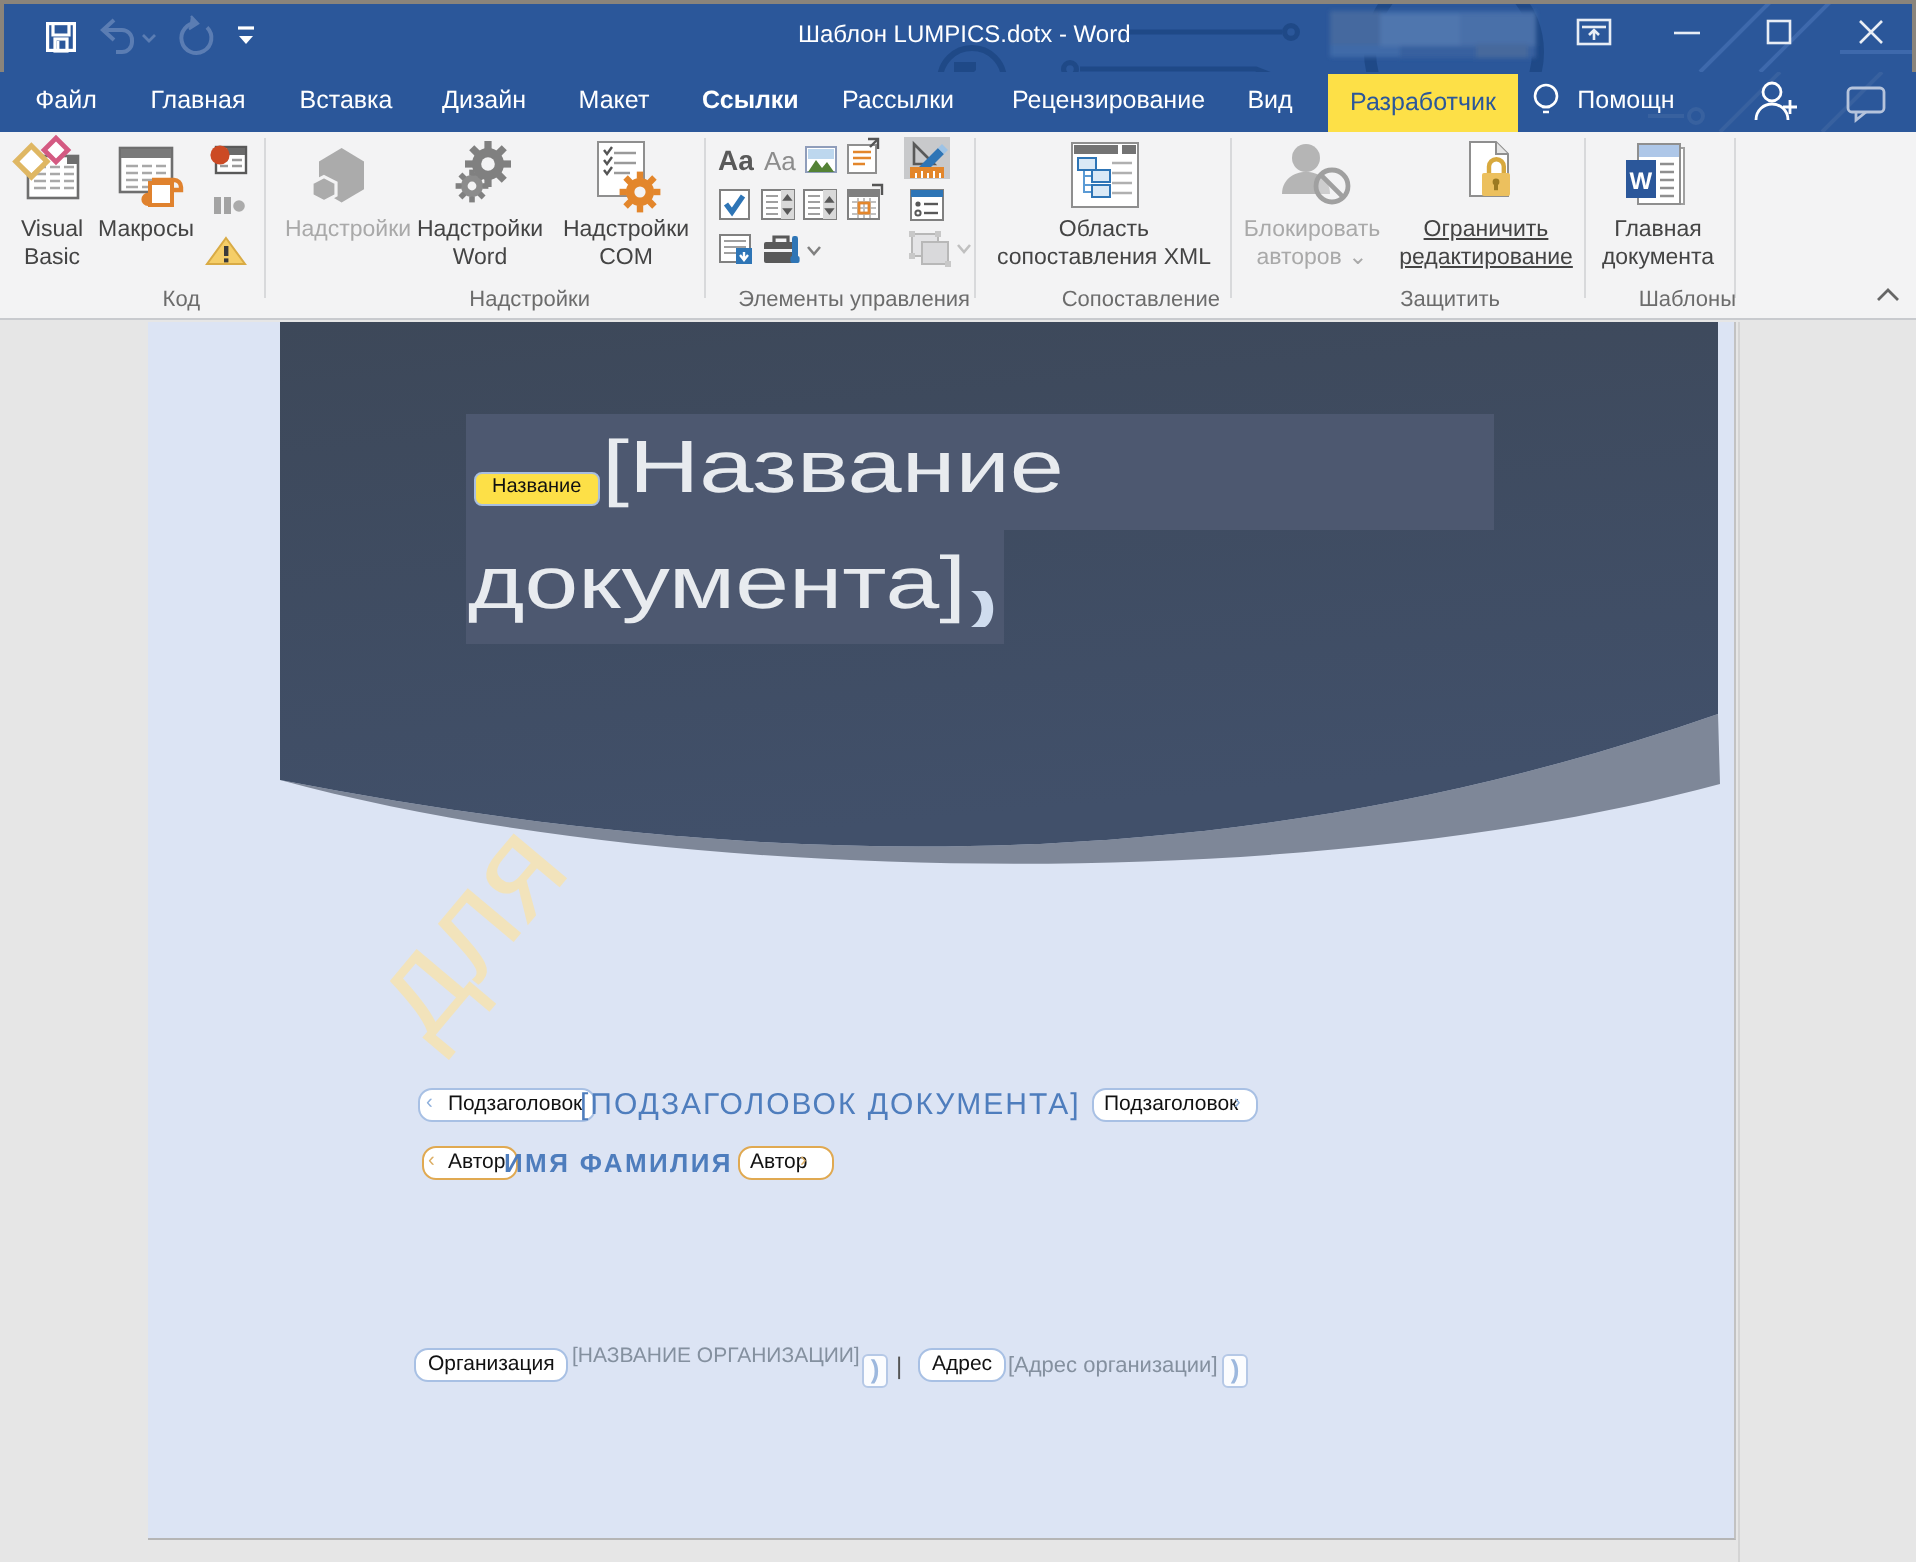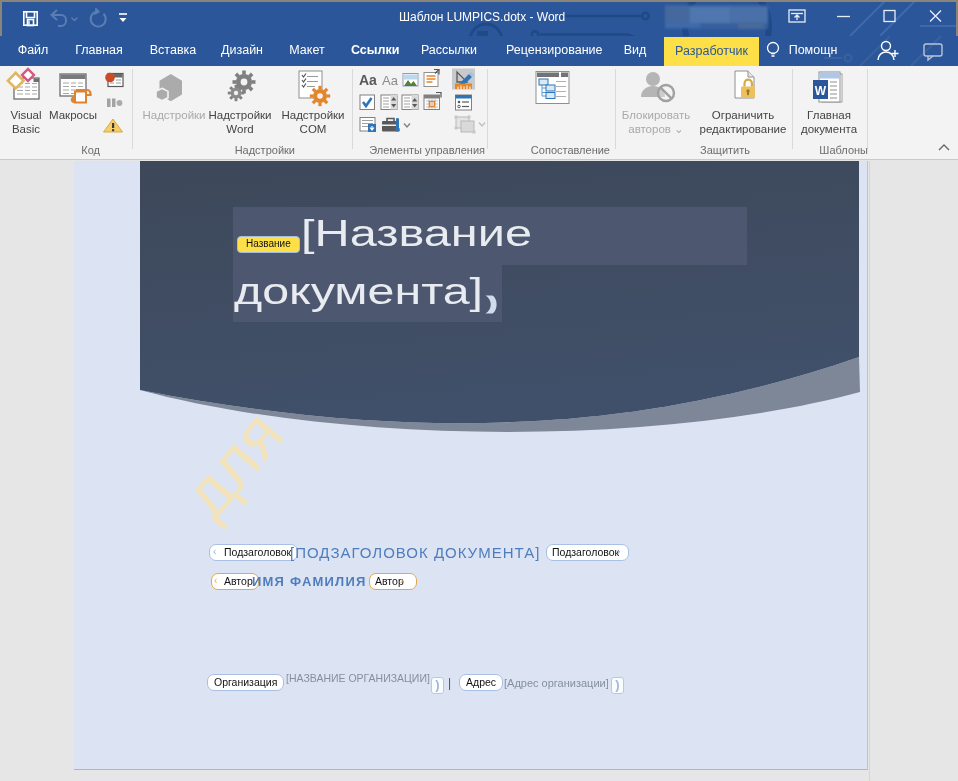--- a/index.html
+++ b/index.html
@@ -135,22 +135,23 @@
   <div class="glabel" style="left:185px;width:110px;">Надстройки</div>
   <div class="glabel" style="left:355px;width:130px;">Элементы управления</div>
   <div class="glabel" style="left:495px;width:115px;">Сопоставление</div>
   <div class="glabel" style="left:650px;width:100px;">Защитить</div>
   <div class="glabel" style="left:790px;width:78px;">Шаблоны</div>
   <div class="btnlabel" style="left:4px;top:43px;width:44px;">Visual Basic</div>
   <div class="btnlabel" style="left:44px;top:43px;width:58px;">Макросы</div>
   <div class="btnlabel dis" style="left:139px;top:43px;width:70px;">Надстройки</div>
   <div class="btnlabel" style="left:204px;top:43px;width:72px;">Надстройки Word</div>
   <div class="btnlabel" style="left:277px;top:43px;width:72px;">Надстройки COM</div>
+  <div class="btnlabel" style="left:494px;top:43px;width:116px;">Область сопоставления XML</div>
   <div class="btnlabel dis" style="left:616px;top:43px;width:80px;">Блокировать авторов ⌄</div>
-  <div class="btnlabel" style="left:693px;top:43px;width:100px;">Ограничить редактирование</div>
+  <div class="btnlabel" style="left:693px;top:43px;width:100px;text-decoration:underline;">Ограничить редактирование</div>
   <div class="btnlabel" style="left:797px;top:43px;width:64px;">Главная документа</div>
   <svg class="abs" style="left:0;top:0" width="958" height="94" viewBox="0 0 958 94">
 
     <g>
       <rect x="14" y="12" width="25" height="21" fill="#fff" stroke="#6e6e6e" stroke-width="1.3"></rect>
       <rect x="33.5" y="12.5" width="5.5" height="3.5" fill="#6e6e6e"></rect>
       <g stroke="#a8a8a8" stroke-width="1.2">
           <path d="M17 17.5h6M25 17.5h5M32 17.5h5M17 21h6M25 21h5M32 21h5M17 24.5h6M25 24.5h5M32 24.5h5M17 28h6M25 28h5M32 28h5"></path>
         </g>
       <rect x="10.2" y="9.2" width="11" height="11" transform="rotate(45 15.7 14.7)" fill="#fff" stroke="#dfb763" stroke-width="2.6"></rect>

